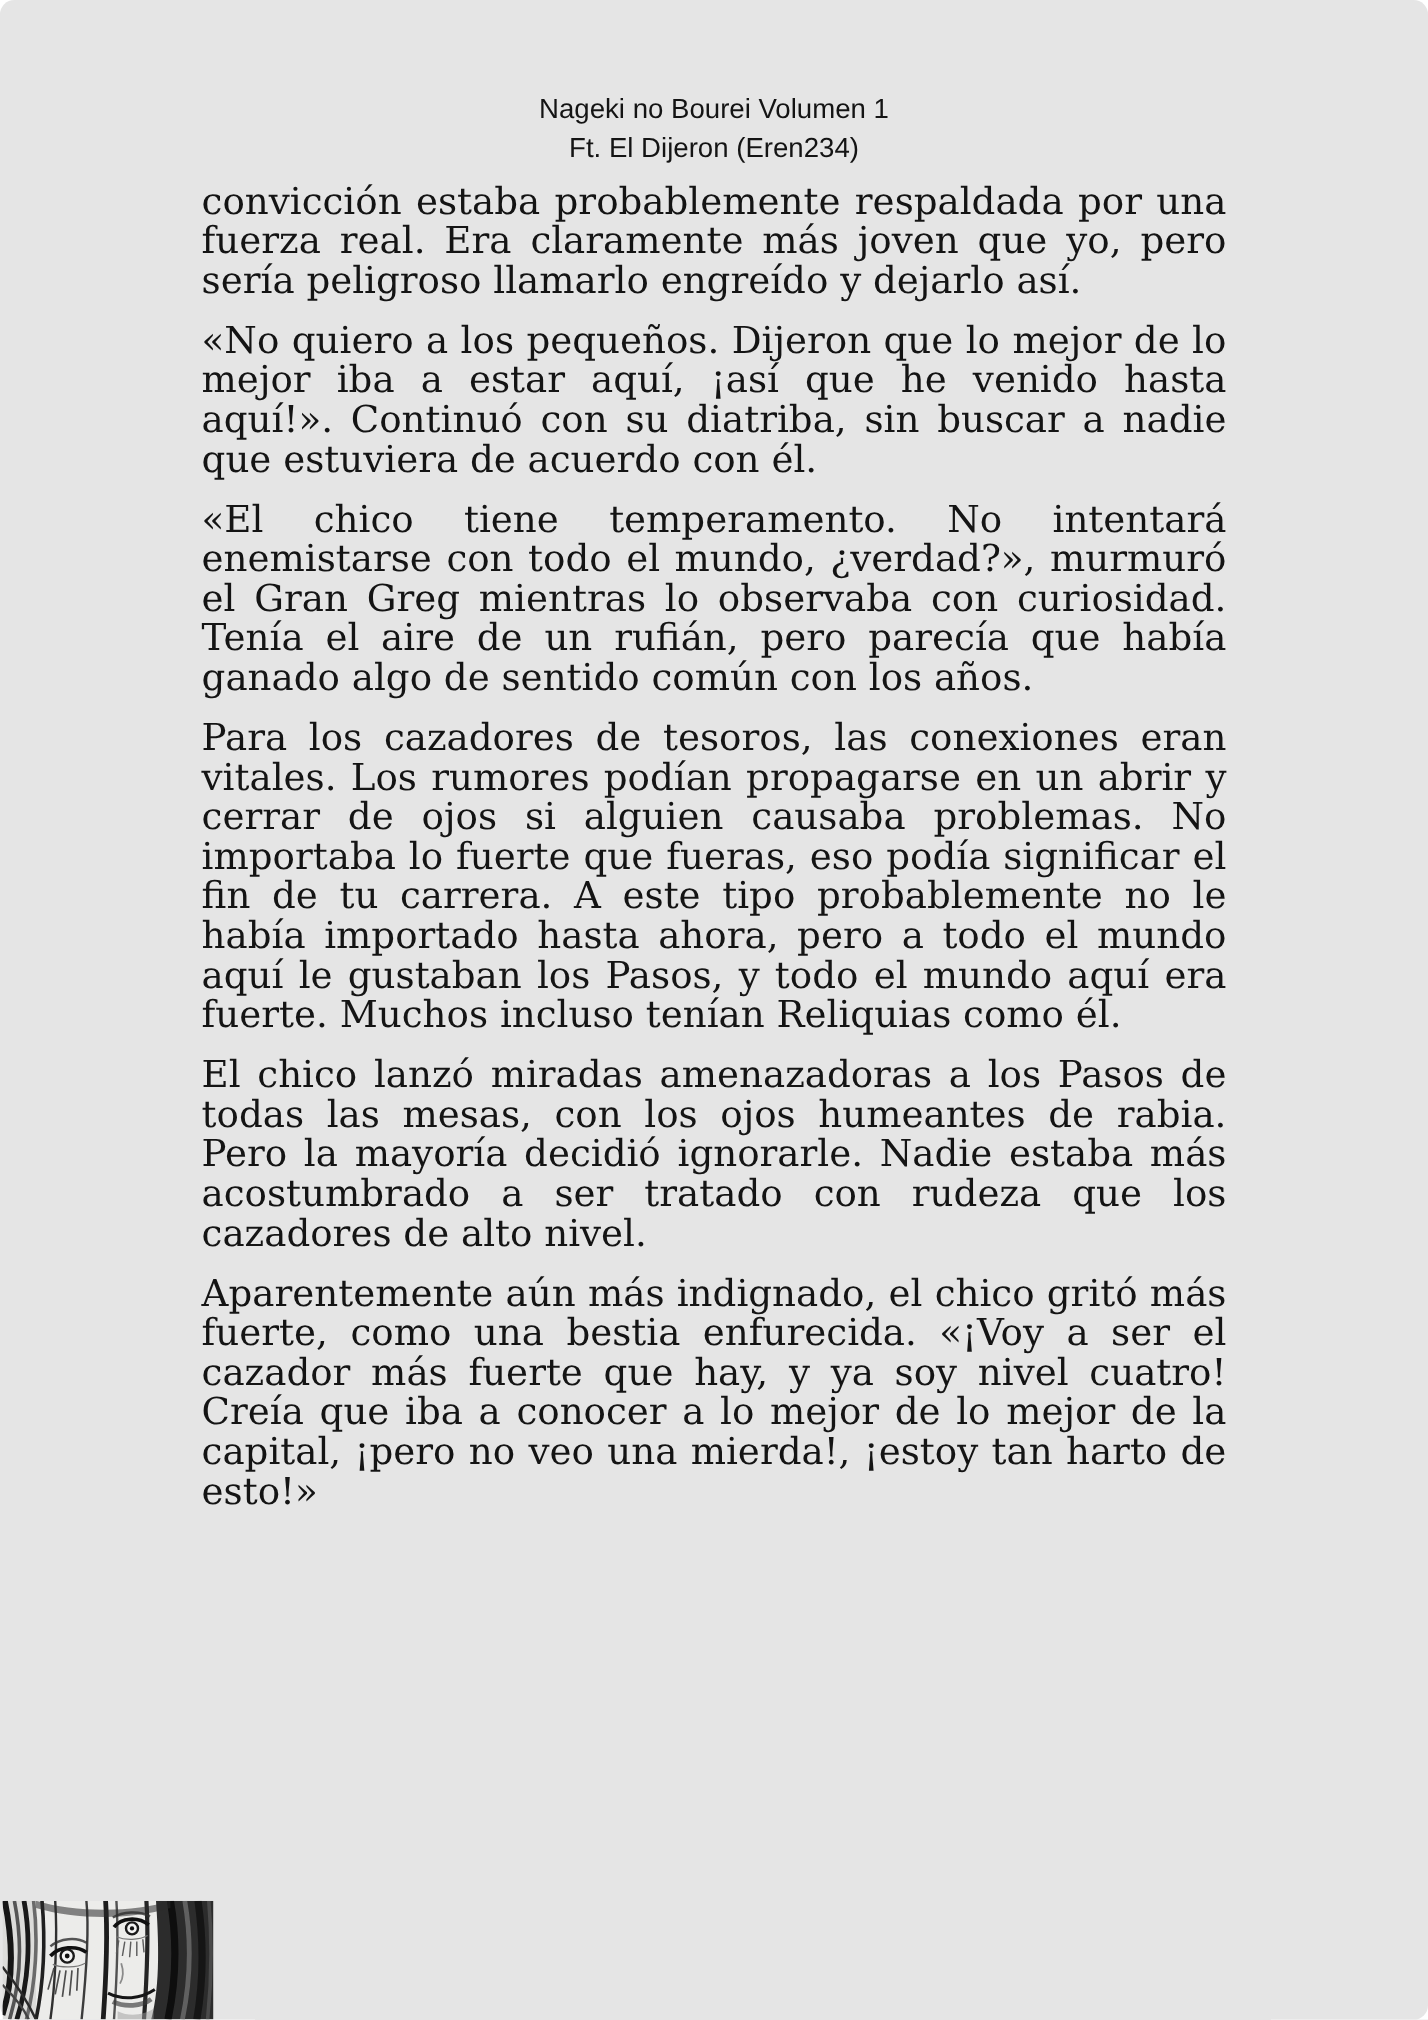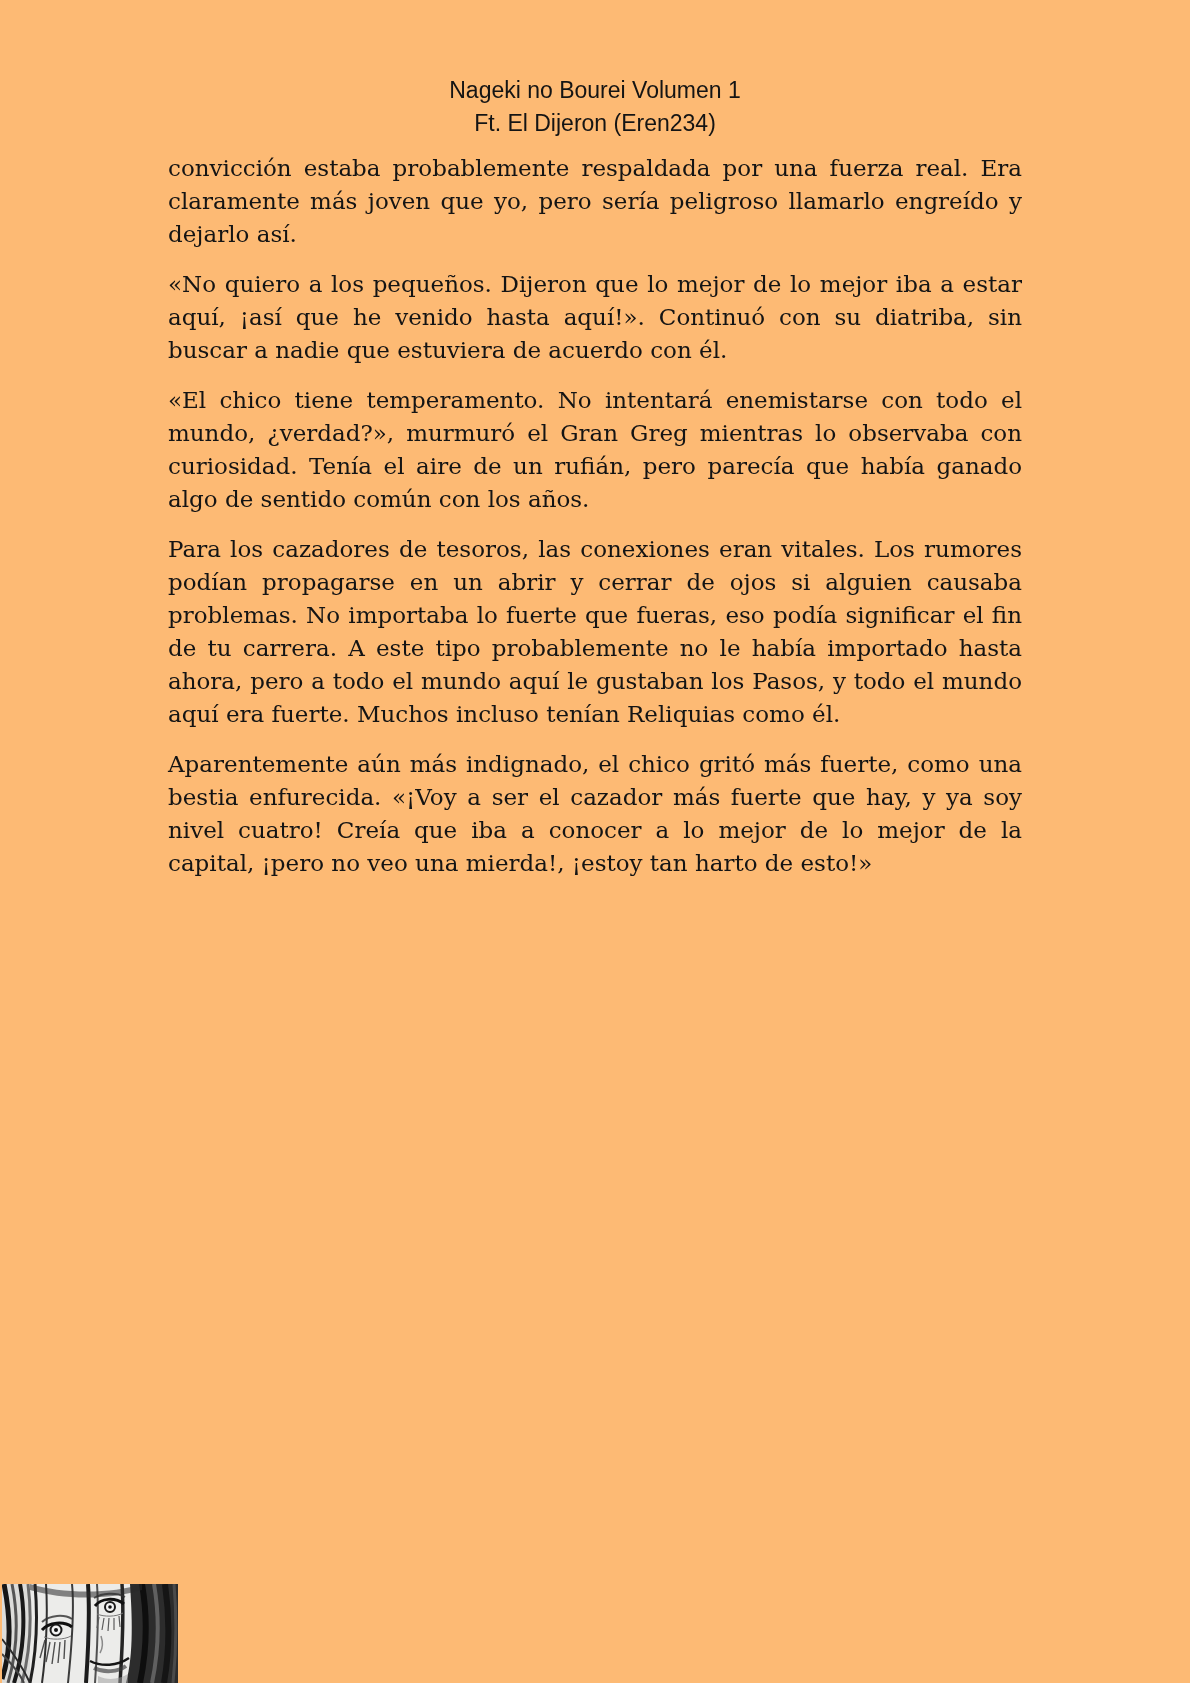--- a/index.html
+++ b/index.html
@@ -6,34 +6,35 @@
   body {
     width: 1190px;
     height: 1683px;
     background: #ffffff;
     position: relative;
     overflow: hidden;
   }
   .page {
     position: absolute;
     inset: 0;
-    background: #fdba74;
+    background: #e5e5e5;
+    border-radius: 12px;
   }
   .doc-header {
     padding-top: 74px;
     text-align: center;
     font-family: "Liberation Sans", sans-serif;
     font-size: 23px;
     line-height: 33px;
     color: #141414;
   }
   .doc-body {
     margin: 12px 168px 0 168px;
     font-family: "DejaVu Serif", "Liberation Serif", serif;
-    font-size: 23px;
+    font-size: 31px;
     line-height: 33px;
     text-align: justify;
     color: #141414;
   }
   .doc-body p.para {
     margin: 0 0 17px 0;
   }
   .run { font-style: normal; }
   .run.italic { }
   .footer-image {
@@ -54,20 +55,21 @@
   <div class="doc-header">
     <div>Nageki no Bourei Volumen 1</div>
     <div>Ft. El Dijeron (Eren234)</div>
   </div>
 
   <div class="doc-body">
       <p class="para"><span class="run">convicción estaba probablemente respaldada por una fuerza real. Era claramente más joven que yo, pero sería peligroso llamarlo engreído y dejarlo así.</span></p>
       <p class="para"><span class="run italic">«No quiero a los pequeños. Dijeron que lo mejor de lo mejor iba a estar aquí, ¡así que he venido hasta aquí!».</span><span class="run"> Continuó con su diatriba, sin buscar a nadie que estuviera de acuerdo con él.</span></p>
       <p class="para"><span class="run italic">«El chico tiene temperamento. No intentará enemistarse con todo el mundo, ¿verdad?»,</span><span class="run"> murmuró el Gran Greg mientras lo observaba con curiosidad. Tenía el aire de un rufián, pero parecía que había ganado algo de sentido común con los años.</span></p>
       <p class="para"><span class="run">Para los cazadores de tesoros, las conexiones eran vitales. Los rumores podían propagarse en un abrir y cerrar de ojos si alguien causaba problemas. No importaba lo fuerte que fueras, eso podía significar el fin de tu carrera. A este tipo probablemente no le había importado hasta ahora, pero a todo el mundo aquí le gustaban los Pasos, y todo el mundo aquí era fuerte. Muchos incluso tenían Reliquias como él.</span></p>
+      <p class="para"><span class="run">El chico lanzó miradas amenazadoras a los Pasos de todas las mesas, con los ojos humeantes de rabia. Pero la mayoría decidió ignorarle. Nadie estaba más acostumbrado a ser tratado con rudeza que los cazadores de alto nivel.</span></p>
       <p class="para"><span class="run">Aparentemente aún más indignado, el chico gritó más fuerte, como una bestia enfurecida. </span><span class="run italic">«¡Voy a ser el cazador más fuerte que hay, y ya soy nivel cuatro! Creía que iba a conocer a lo mejor de lo mejor de la capital, ¡pero no veo una mierda!, ¡estoy tan harto de esto!»</span></p>
     </div>
 
   <div class="footer-image">
     <svg width="176" height="99" viewBox="0 0 176 99" xmlns="http://www.w3.org/2000/svg">
 
       <rect width="176" height="99" fill="#dcdcda"></rect>
       <path d="M28,0 H140 V99 H28 Z" fill="#ececea"></path>
 
       <path d="M128,0 H176 V99 H124 C132,70 130,30 128,0 Z" fill="#2c2c2c"></path>

